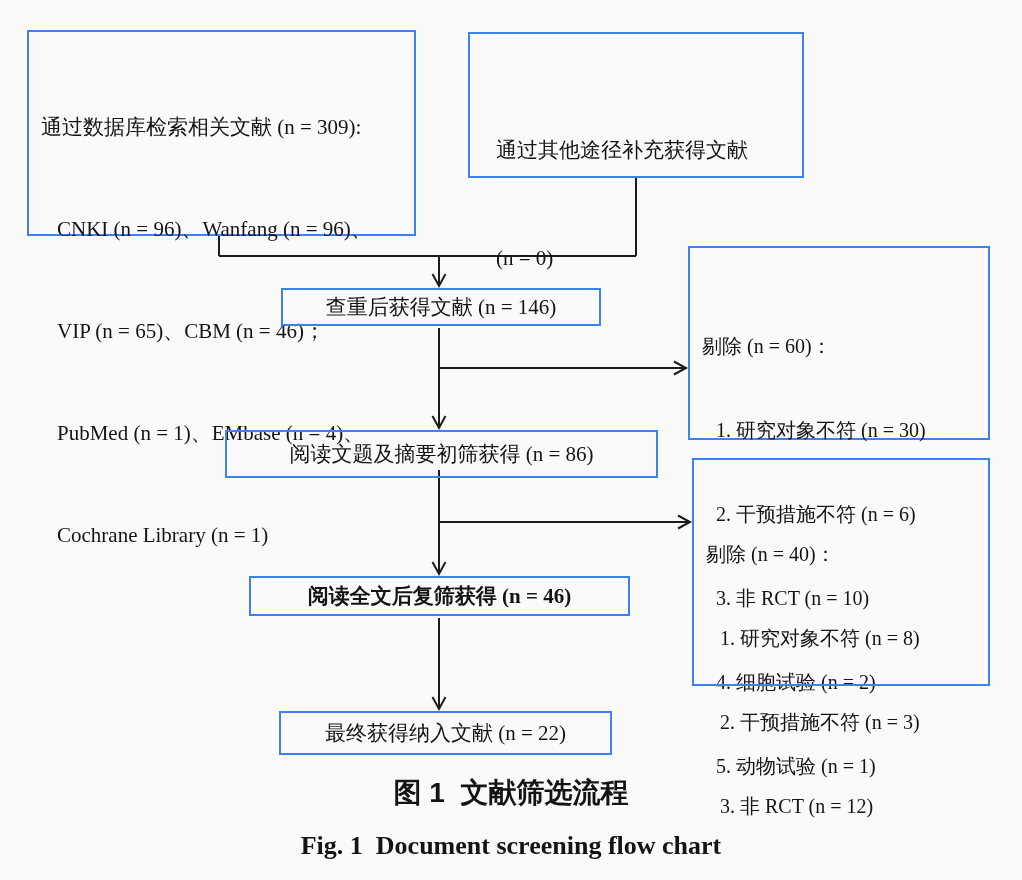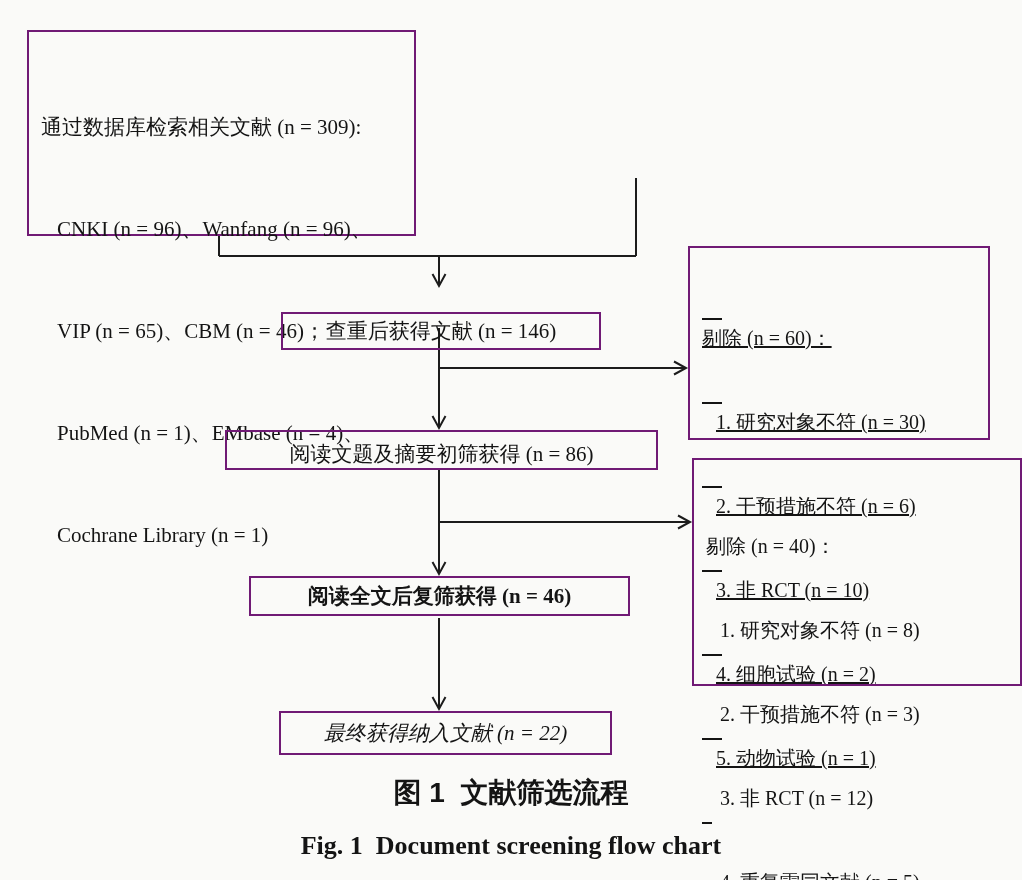--- a/index.html
+++ b/index.html
@@ -13,21 +13,21 @@
     overflow: hidden;
   }
   .connectors {
     position: absolute;
     left: 0; top: 0;
     width: 1022px; height: 880px;
     pointer-events: none;
   }
   .box {
     position: absolute;
-    border: 2px solid #701a75;
+    border: 2px solid #3b82f6;
     box-sizing: border-box;
     background: transparent;
   }
   .center-box {
     display: flex;
     align-items: center;
     justify-content: center;
     font-size: 21px;
     white-space: pre;
   }
@@ -37,36 +37,35 @@
     font-size: 21px; line-height: 34px;
     white-space: pre;
   }
   #box-db .sub { padding-left: 16px; }
   #box-other {
     left: 468px; top: 32px; width: 336px; height: 146px;
     padding: 26px 0 0 26px;
     font-size: 21px; line-height: 36px;
     white-space: pre;
   }
-  #box-dedup   { left: 281px; top: 288px; width: 320px; height: 38px; margin-top: 24px; }
-  #box-screen1 { left: 225px; top: 430px; width: 433px; height: 40px; align-items: flex-end; }
+  #box-dedup   { left: 281px; top: 288px; width: 320px; height: 38px; }
+  #box-screen1 { left: 225px; top: 430px; width: 433px; height: 48px; }
   #box-screen2 { left: 249px; top: 576px; width: 381px; height: 40px; font-weight: bold; }
-  #box-final   { left: 279px; top: 711px; width: 333px; height: 44px; font-style: italic; }
+  #box-final   { left: 279px; top: 711px; width: 333px; height: 44px; }
   .excl-box {
     font-size: 20px; line-height: 28px;
     white-space: pre;
   }
   #box-excl1 {
     left: 688px; top: 246px; width: 302px; height: 194px;
-    padding: 20px 0 0 12px;
-    text-decoration: underline;
+    padding: 28px 0 0 12px;
   }
   #box-excl2 {
-    left: 692px; top: 458px; width: 330px; height: 228px;
-    padding: 16px 0 0 12px;
+    left: 692px; top: 458px; width: 298px; height: 228px;
+    padding: 24px 0 0 12px;
   }
   .excl-box .item { padding-left: 14px; }
   .caption-zh {
     position: absolute; left: 0; top: 776px; width: 1022px;
     text-align: center;
     font-family: "Liberation Sans", "DejaVu Sans", sans-serif;
     font-weight: 700; font-size: 28px; line-height: 34px;
     white-space: pre;
   }
   .caption-en {
@@ -101,20 +100,24 @@
   </svg>
 
   <div class="box" id="box-db">
     <div>通过数据库检索相关文献 (n = 309):</div>
     <div class="sub">CNKI (n = 96)、Wanfang (n = 96)、</div>
     <div class="sub">VIP (n = 65)、CBM (n = 46)；</div>
     <div class="sub">PubMed (n = 1)、EMbase (n = 4)、</div>
     <div class="sub">Cochrane Library (n = 1)</div>
   </div>
 
+  <div class="box" id="box-other">
+    <div>通过其他途径补充获得文献</div>
+    <div>(n = 0)</div>
+  </div>
 
   <div class="box center-box" id="box-dedup">
     <span>查重后获得文献 (n = 146)</span>
   </div>
 
   <div class="box excl-box" id="box-excl1">
     <div>剔除 (n = 60)：</div>
     <div class="item">1. 研究对象不符 (n = 30)</div>
     <div class="item">2. 干预措施不符 (n = 6)</div>
     <div class="item">3. 非 RCT (n = 10)</div>

